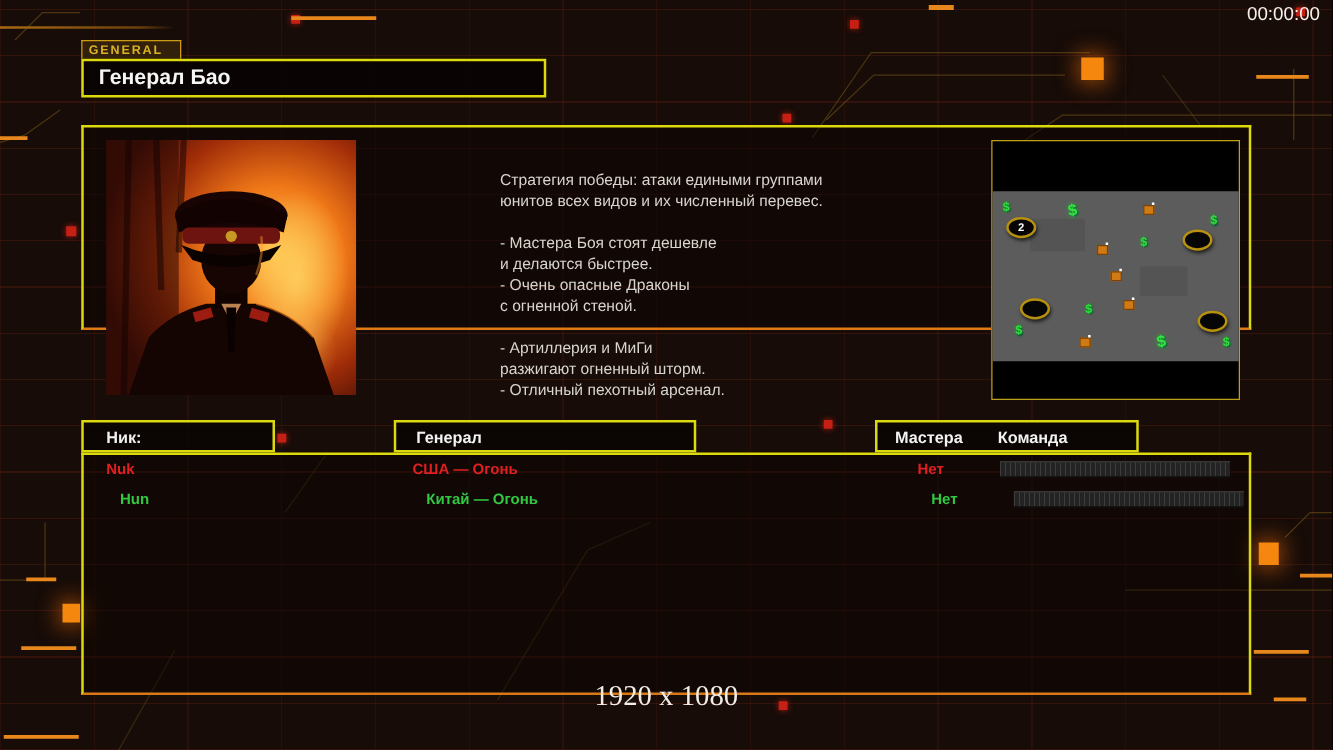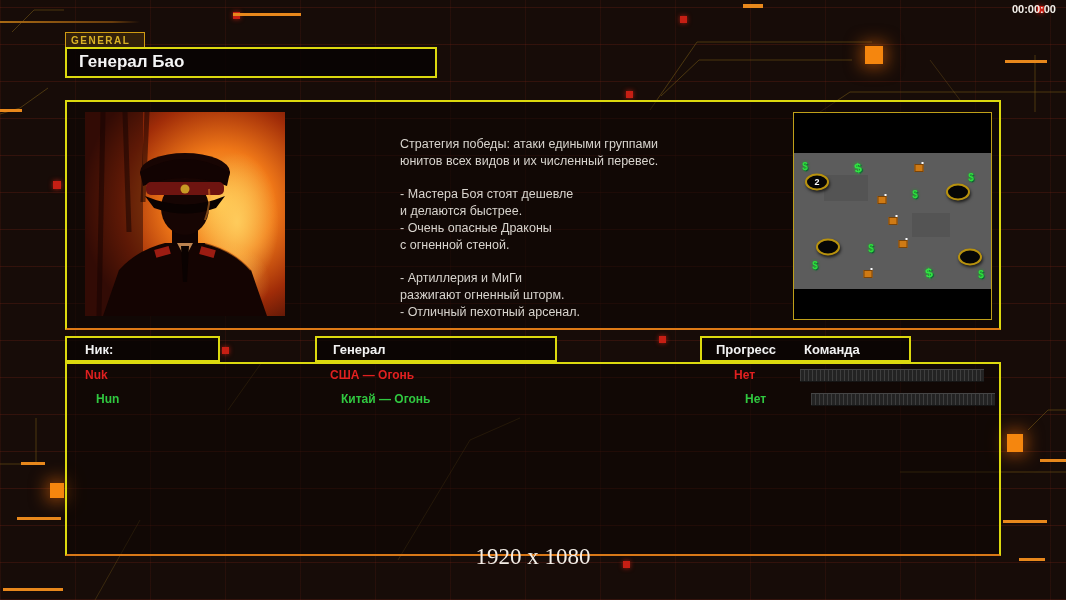--- a/index.html
+++ b/index.html
@@ -14,33 +14,33 @@
   }
   .bg-svg{position:absolute;left:0;top:0;width:1066px;height:600px;pointer-events:none;}
   .sq-red{position:absolute;width:7px;height:7px;background:#c61f14;box-shadow:0 0 5px rgba(210,35,20,.8);}
   .sq-orange{position:absolute;background:#f5860e;box-shadow:0 0 16px 4px rgba(240,110,10,.5);}
   .dash{position:absolute;height:3px;background:#e8881c;}
 
   
   .hud-left{position:absolute;left:8px;top:2px;font-size:15px;font-weight:bold;letter-spacing:.2px;}
   .hud-underline{position:absolute;left:0;top:21px;width:140px;height:2px;
     background:linear-gradient(90deg,#a96a14,#6a3d0c 80%,transparent);}
-  .hud-right{position:absolute;right:10px;top:3px;font-size:11px;font-weight:bold;color:#f4f0ea;}
+  .hud-right{position:absolute;right:10px;top:3px;font-size:15px;font-weight:normal;color:#f4f0ea;}
 
   
   .general-tab{position:absolute;left:65px;top:32px;width:80px;height:15px;
     background:#32200a;border:1px solid #cf9b12;border-bottom:none;
     color:#d9b226;font-size:10px;font-weight:bold;letter-spacing:1.5px;
     line-height:15px;padding-left:5px;box-sizing:border-box;}
   .title-box{position:absolute;left:65px;top:47px;width:372px;height:31px;
     border:2px solid #dcd90e;background:rgba(6,3,2,.82);box-sizing:border-box;
     font-size:17px;font-weight:bold;color:#f5f5f5;line-height:26px;padding-left:12px;}
 
   
-  .content-box{position:absolute;left:65px;top:100px;width:936px;height:230px;
+  .content-box{position:absolute;left:65px;top:100px;width:936px;height:164px;
     border:2px solid #dcd90e;border-bottom-color:#df7a16;
     background:rgba(12,6,4,.55);box-sizing:border-box;}
   .portrait{position:absolute;left:18px;top:10px;width:200px;height:204px;display:block;}
   .description{position:absolute;left:333px;top:34px;width:330px;
     font-size:12.5px;line-height:16.8px;color:#d8d4ce;white-space:pre-line;}
 
   
   .minimap{position:absolute;left:726px;top:10px;width:197px;height:206px;
     border:1px solid #bfa019;background:#000;box-sizing:content-box;}
   .mm-terrain{position:absolute;left:0;top:40px;width:197px;height:136px;background:#5c5c5c;}
@@ -219,21 +219,21 @@
     </div>
   </div>
 
   <div class="hdr-box hdr-general">
     <span>Генерал</span>
   </div>
   <div class="hdr-box hdr-nick">
     <span>Ник:</span>
   </div>
   <div class="hdr-box hdr-team">
-    <span>Прогресс</span>
+    <span>Мастера</span>
     <span>Команда</span>
   </div>
 
   <div class="players-box">
     <div class="player-row" style="top: 3px; color: rgb(224, 32, 32);">
       <span class="cell cell-nick">Nuk</span>
       <span class="cell cell-general">США — Огонь</span>
       <span class="cell cell-team">Нет</span>
       <span class="progress-track">
         <span class="progress-fill" style="width: 0%;"></span>

